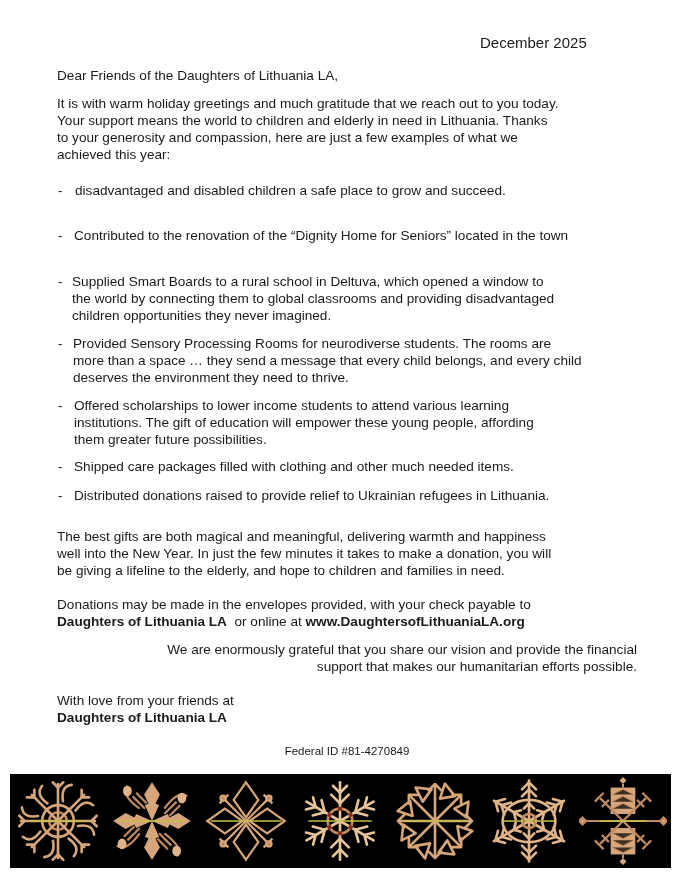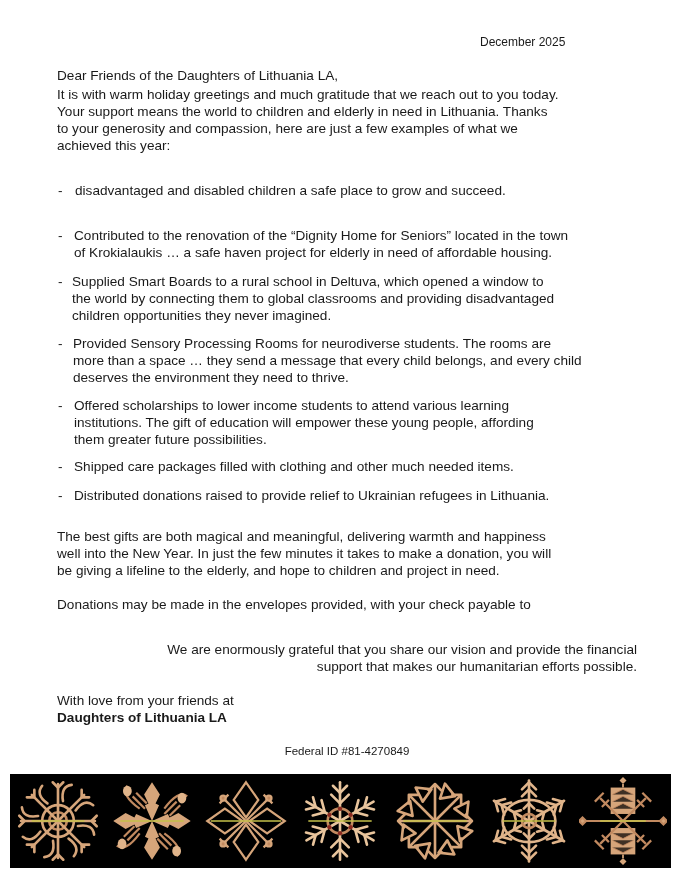--- a/index.html
+++ b/index.html
@@ -6,25 +6,25 @@
   html, body { width: 678px; height: 882px; background: #ffffff; overflow: hidden; }
   body {
     position: relative;
     font-family: "Liberation Sans", sans-serif;
     font-size: 13.6px;
     color: #1a1a1a;
     line-height: 17px;
   }
   .date {
     position: absolute; top: 34px; left: 480px;
-    font-size: 12px;
+    font-size: 15px;
   }
   .block { position: absolute; left: 57px; width: 580px; }
   .salutation { top: 67px; }
-  .intro { top: 86px; }
+  .intro { top: 95px; }
   .bullets { top: 182px; left: 57px; width: 600px; position: absolute; }
   .bullet {
     position: absolute; left: 0; width: 600px;
   }
   .bullet .dash { position: absolute; left: 1px; top: 0; }
   .bullet .btext { position: absolute; top: 0; }
   .closing1 { top: 528px; }
   .donations { top: 596px; }
   .grateful { top: 641px; text-align: right; }
   .love { top: 692px; }
@@ -58,21 +58,20 @@
   <div class="bullet" style="top:0px">
     <span class="dash">-</span>
     <div class="btext" style="left:18px">
       <div>disadvantaged and disabled children a safe place to grow and succeed.</div>
     </div>
   </div>
   <div class="bullet" style="top:45px">
     <span class="dash">-</span>
     <div class="btext" style="left:17px">
       <div>Contributed to the renovation of the “Dignity Home for Seniors” located in the town</div>
-      <div>of Krokialaukis  … a safe haven project for elderly in need of affordable housing.</div>
     </div>
   </div>
   <div class="bullet" style="top:91px">
     <span class="dash">-</span>
     <div class="btext" style="left:15px">
       <div>Supplied Smart Boards to a rural school in Deltuva, which opened a window to</div>
       <div>the world by connecting them to global classrooms and providing disadvantaged</div>
       <div>children opportunities they never imagined.</div>
     </div>
   </div>
@@ -102,25 +101,26 @@
     <span class="dash">-</span>
     <div class="btext" style="left:17px">
       <div>Distributed donations raised to provide relief to Ukrainian refugees in Lithuania.</div>
     </div>
   </div>
 </div>
 
 <div class="block closing1">
   <div>The best gifts are both magical and meaningful, delivering warmth and happiness</div>
   <div>well into the New Year.   In just the few minutes it takes to make a donation, you will</div>
-  <div>be giving a lifeline to the elderly, and hope to children and project in need.</div>
+  <div>be giving a lifeline to the elderly, and hope to children and families in need.</div>
 </div>
 
 <div class="block donations">
   <div>Donations may be made in the envelopes provided, with your check payable to</div>
+  <div><span class="bold">Daughters of Lithuania LA</span><span style="white-space:pre">  or online at </span><span class="bold">www.DaughtersofLithuaniaLA.org</span></div>
 </div>
 
 <div class="block grateful">
   <div>We are enormously grateful that you share our vision and provide the financial</div>
   <div>support that makes our humanitarian efforts possible.</div>
 </div>
 
 <div class="block love">
   <div>With love from your friends at</div>
   <div class="bold">Daughters of Lithuania LA</div>

